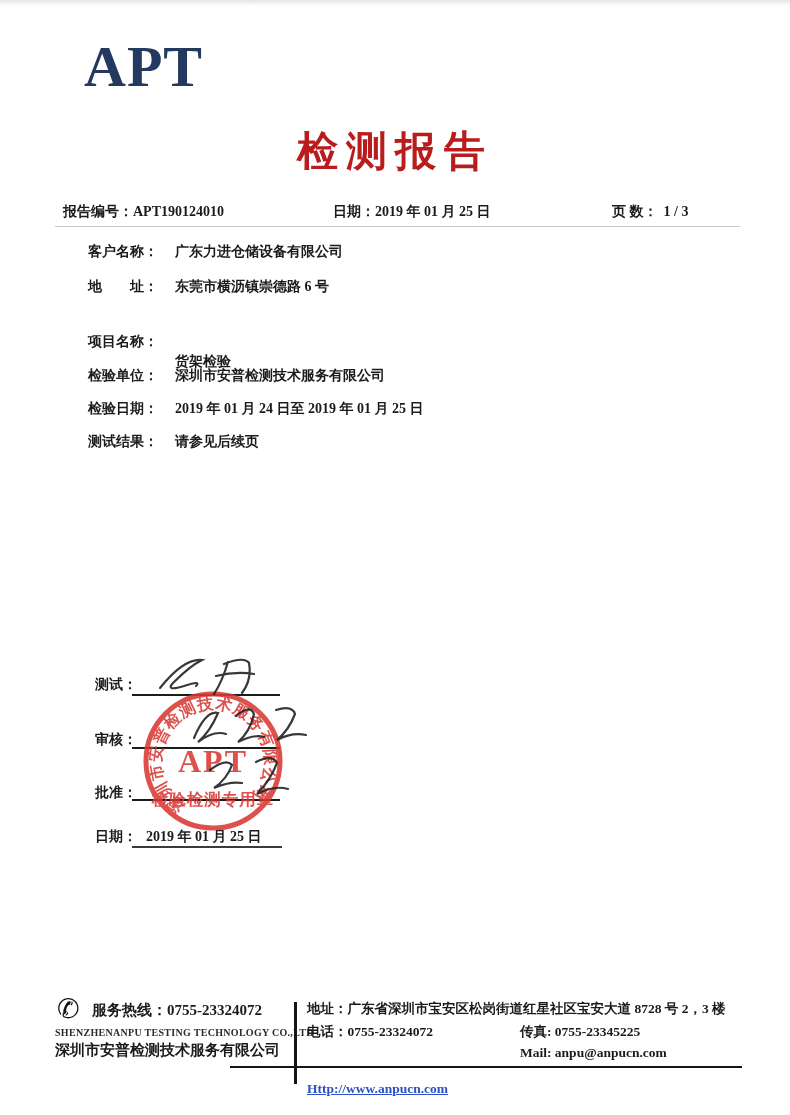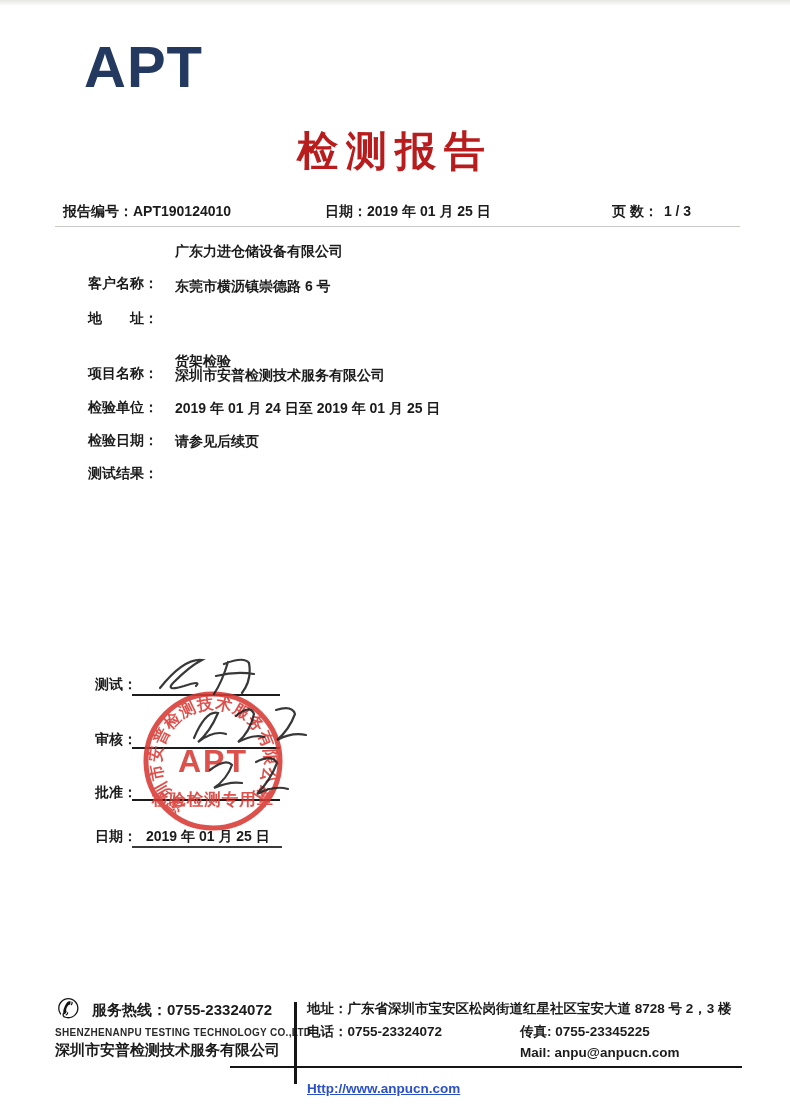--- a/index.html
+++ b/index.html
@@ -1,38 +1,38 @@
 <!DOCTYPE html>
 <html><head>
 <meta charset="utf-8">
 <style>
   html,body{margin:0;padding:0;background:#ffffff;}
   .page{
     position:relative;width:790px;height:1114px;background:#ffffff;overflow:hidden;
-    font-family:Liberation Sans, sans-serif;color:#1b1b1b;
+    font-family:Liberation Serif, serif;color:#1b1b1b;
   }
   .page::before{content:"";position:absolute;top:0;left:0;right:0;height:6px;
     background:linear-gradient(#e6e6e3,#ffffff);pointer-events:none;}
   .abs{position:absolute;}
   
   .logo{position:absolute;left:84px;top:38px;display:flex;align-items:flex-start;}
   .logo-apt{font-size:58px;line-height:58px;font-weight:bold;color:#23395f;letter-spacing:1px;}
   .logo-right{margin-left:14px;padding-top:6px;}
   .logo-cn{font-size:27px;font-weight:bold;color:#2c4a75;letter-spacing:4px;line-height:30px;}
   .logo-en{font-size:13px;font-weight:bold;color:#9a9a9a;letter-spacing:1.2px;margin-top:6px;}
   
   .title{position:absolute;left:0;right:0;top:124px;text-align:center;
     font-size:41px;font-weight:bold;letter-spacing:8px;color:#b91c1c;}
   
   .meta{font-size:14px;font-weight:bold;white-space:nowrap;}
   .rule-light{position:absolute;left:55px;top:226px;width:685px;height:1px;background:#c9c9c6;}
   
   .row-label{position:absolute;font-size:14px;font-weight:bold;white-space:pre;}
   .row-value{position:absolute;left:175px;font-size:14px;font-weight:bold;white-space:nowrap;}
-  .lbl-x{left:88px;margin-top:32px;}
+  .lbl-x{left:88px;}
   .notice{position:absolute;left:0;right:0;top:538px;text-align:center;
     font-size:13px;font-weight:bold;letter-spacing:0.5px;color:#111;}
   
   .sig-label{position:absolute;left:95px;font-size:14px;font-weight:bold;}
   .sig-line{position:absolute;left:132px;width:148px;height:2px;background:#1c1c1c;}
   .date-line{position:absolute;left:132px;width:150px;height:2px;background:#3a3a3a;}
   .date-value{position:absolute;left:146px;font-size:14px;font-weight:bold;white-space:nowrap;}
   .stamp{position:absolute;left:138px;top:686px;opacity:0.88;}
   .sig-svg{position:absolute;}
   
@@ -56,21 +56,21 @@
 
   <div class="logo">
     <div class="logo-apt">APT</div>
   </div>
 
   <div class="title">检测报告</div>
 
   <div class="abs meta" style="left:63px;top:203px;">
     <span>报告编号：</span><span>APT190124010</span>
   </div>
-  <div class="abs meta" style="left:325px;top:203px;">
+  <div class="abs meta" style="left:333px;top:203px;">
     <span>日期：</span><span>2019 年 01 月 25 日</span>
   </div>
   <div class="abs meta" style="left:612px;top:203px;">
     <span>页 数：</span><span style="margin-left:6px;">1 / 3</span>
   </div>
   <div class="rule-light"></div>
 
   <div class="row-label lbl-x" style="top:243px;">客户名称：</div>
   <div class="row-value" style="top:243px;">广东力进仓储设备有限公司</div>
 

